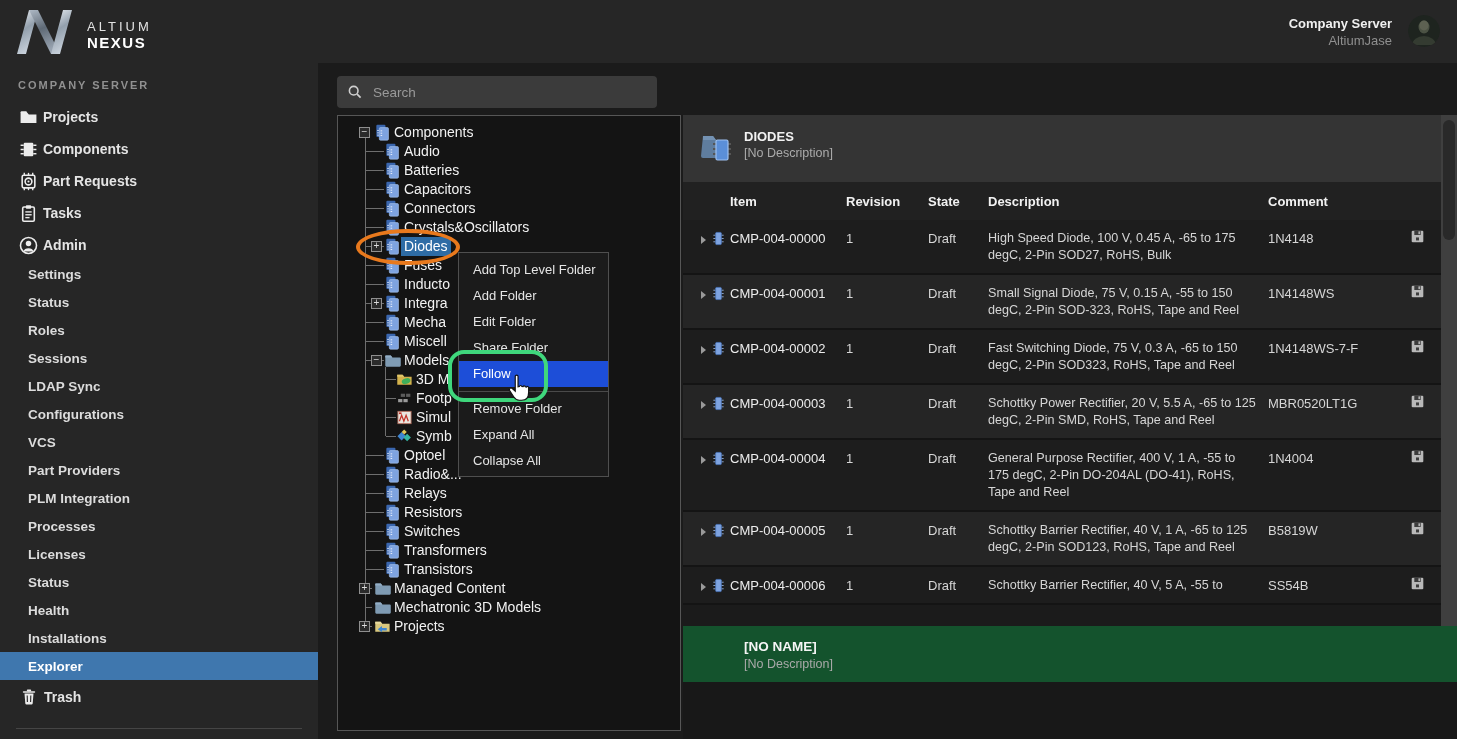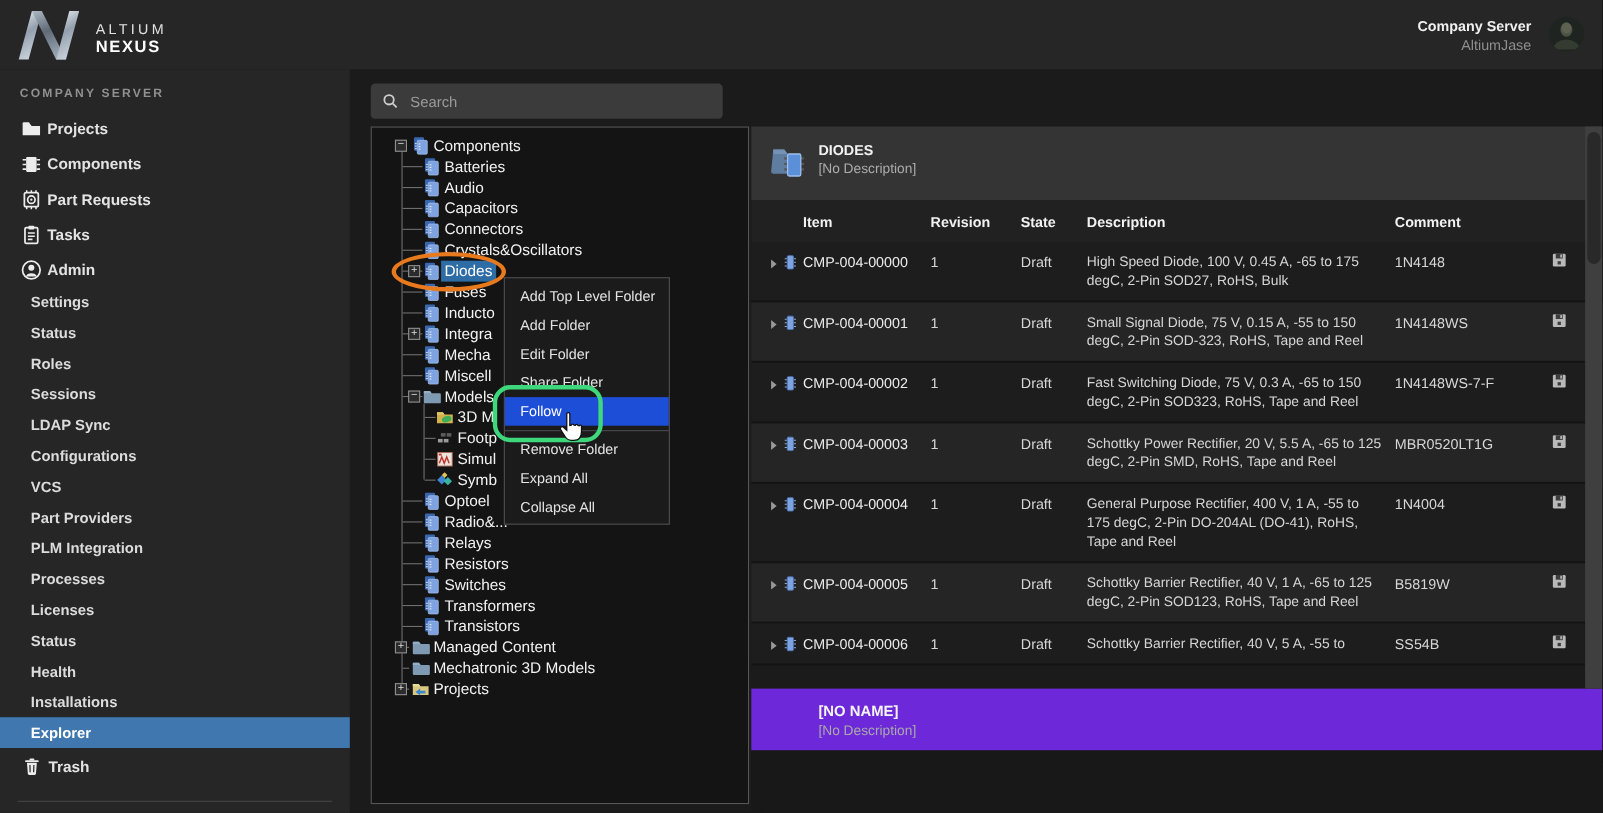--- a/index.html
+++ b/index.html
@@ -56,21 +56,21 @@
   .rrow.even{background:#1d1d1d;} .rrow.odd{background:#252525;}
   .rrow::after{content:"";position:absolute;left:0;right:0;bottom:0;height:2px;background:#141414;}
   .rrow .tri{position:absolute;left:18px;top:16px;width:0;height:0;border-left:5px solid #9a9a9a;border-top:4px solid transparent;border-bottom:4px solid transparent;}
   .rrow .ricon{position:absolute;left:28px;top:11px;width:15px;height:15px;}
   .rrow .c-item{position:absolute;left:47px;top:11px;color:#ececec;}
   .rrow .c-rev{position:absolute;left:163px;top:11px;}
   .rrow .c-state{position:absolute;left:245px;top:11px;}
   .rrow .c-desc{margin-left:305px;width:268px;padding:10px 0 11px 0;font-size:12.6px;line-height:17px;}
   .rrow .c-comment{position:absolute;left:585px;top:11px;}
   .rrow .c-save{position:absolute;left:727px;top:9px;width:16px;height:16px;}
-  #rfooter{position:absolute;left:0;top:563px;width:774px;height:56px;background:#6d28d9;z-index:5;}
+  #rfooter{position:absolute;left:0;top:563px;width:774px;height:56px;background:#14532d;z-index:5;}
   #rfooter-name{position:absolute;left:61px;top:13px;font-size:13.5px;font-weight:bold;color:#f5f5f5;}
   #rfooter-desc{position:absolute;left:61px;top:31px;font-size:12.5px;color:#a9a9a9;}
   #rdark{position:absolute;left:0;top:619px;width:774px;height:57px;background:#181818;z-index:4;}
   #vtrack{position:absolute;left:758px;top:52px;width:16px;height:511px;background:#3f3f3f;z-index:6;}
   #vthumb{position:absolute;left:2px;top:5px;width:12px;height:120px;background:#292929;border-radius:6px;}
   
   #ann-ellipse{left:356px;top:229px;width:104px;height:36px;border:4px solid #e8791d;border-radius:50%;z-index:30;}
   #ann-rect{left:448px;top:350px;width:100px;height:52px;border:4px solid #3fd77c;border-radius:16px;z-index:30;}
   #cursor{left:506px;top:374px;z-index:40;}
 </style>
@@ -280,34 +280,34 @@
           <span class="ticon" style="left: 46px;"><svg width="17" height="17" viewBox="0 0 16 16">
      <rect x="2.2" y="0.8" width="8.6" height="11.5" rx="1" fill="#3a66ae"></rect>
      <rect x="3" y="5.6" width="1.6" height="1" fill="#c6d4ee"></rect>
               <rect x="3" y="7.8" width="1.6" height="1" fill="#c6d4ee"></rect>
               <rect x="3" y="10" width="1.6" height="1" fill="#c6d4ee"></rect>
      <rect x="5" y="3.4" width="8.6" height="11.8" rx="1" fill="#7ea3e0" stroke="#a9c4ef" stroke-width="0.6"></rect>
      <rect x="6.2" y="6" width="1.5" height="0.9" fill="#e7eefb"></rect>
               <rect x="6.2" y="8.2" width="1.5" height="0.9" fill="#e7eefb"></rect>
               <rect x="6.2" y="10.4" width="1.5" height="0.9" fill="#e7eefb"></rect>
    </svg></span>
+          <span class="tlabel" style="left: 63px;">Audio</span>
+        </div>
+        <div class="trow">
+          <span class="ticon" style="left: 46px;"><svg width="17" height="17" viewBox="0 0 16 16">
+     <rect x="2.2" y="0.8" width="8.6" height="11.5" rx="1" fill="#3a66ae"></rect>
+     <rect x="3" y="5.6" width="1.6" height="1" fill="#c6d4ee"></rect>
+              <rect x="3" y="7.8" width="1.6" height="1" fill="#c6d4ee"></rect>
+              <rect x="3" y="10" width="1.6" height="1" fill="#c6d4ee"></rect>
+     <rect x="5" y="3.4" width="8.6" height="11.8" rx="1" fill="#7ea3e0" stroke="#a9c4ef" stroke-width="0.6"></rect>
+     <rect x="6.2" y="6" width="1.5" height="0.9" fill="#e7eefb"></rect>
+              <rect x="6.2" y="8.2" width="1.5" height="0.9" fill="#e7eefb"></rect>
+              <rect x="6.2" y="10.4" width="1.5" height="0.9" fill="#e7eefb"></rect>
+   </svg></span>
           <span class="tlabel" style="left: 63px;">Batteries</span>
-        </div>
-        <div class="trow">
-          <span class="ticon" style="left: 46px;"><svg width="17" height="17" viewBox="0 0 16 16">
-     <rect x="2.2" y="0.8" width="8.6" height="11.5" rx="1" fill="#3a66ae"></rect>
-     <rect x="3" y="5.6" width="1.6" height="1" fill="#c6d4ee"></rect>
-              <rect x="3" y="7.8" width="1.6" height="1" fill="#c6d4ee"></rect>
-              <rect x="3" y="10" width="1.6" height="1" fill="#c6d4ee"></rect>
-     <rect x="5" y="3.4" width="8.6" height="11.8" rx="1" fill="#7ea3e0" stroke="#a9c4ef" stroke-width="0.6"></rect>
-     <rect x="6.2" y="6" width="1.5" height="0.9" fill="#e7eefb"></rect>
-              <rect x="6.2" y="8.2" width="1.5" height="0.9" fill="#e7eefb"></rect>
-              <rect x="6.2" y="10.4" width="1.5" height="0.9" fill="#e7eefb"></rect>
-   </svg></span>
-          <span class="tlabel" style="left: 63px;">Audio</span>
         </div>
         <div class="trow">
           <span class="ticon" style="left: 46px;"><svg width="17" height="17" viewBox="0 0 16 16">
      <rect x="2.2" y="0.8" width="8.6" height="11.5" rx="1" fill="#3a66ae"></rect>
      <rect x="3" y="5.6" width="1.6" height="1" fill="#c6d4ee"></rect>
               <rect x="3" y="7.8" width="1.6" height="1" fill="#c6d4ee"></rect>
               <rect x="3" y="10" width="1.6" height="1" fill="#c6d4ee"></rect>
      <rect x="5" y="3.4" width="8.6" height="11.8" rx="1" fill="#7ea3e0" stroke="#a9c4ef" stroke-width="0.6"></rect>
      <rect x="6.2" y="6" width="1.5" height="0.9" fill="#e7eefb"></rect>
               <rect x="6.2" y="8.2" width="1.5" height="0.9" fill="#e7eefb"></rect>

